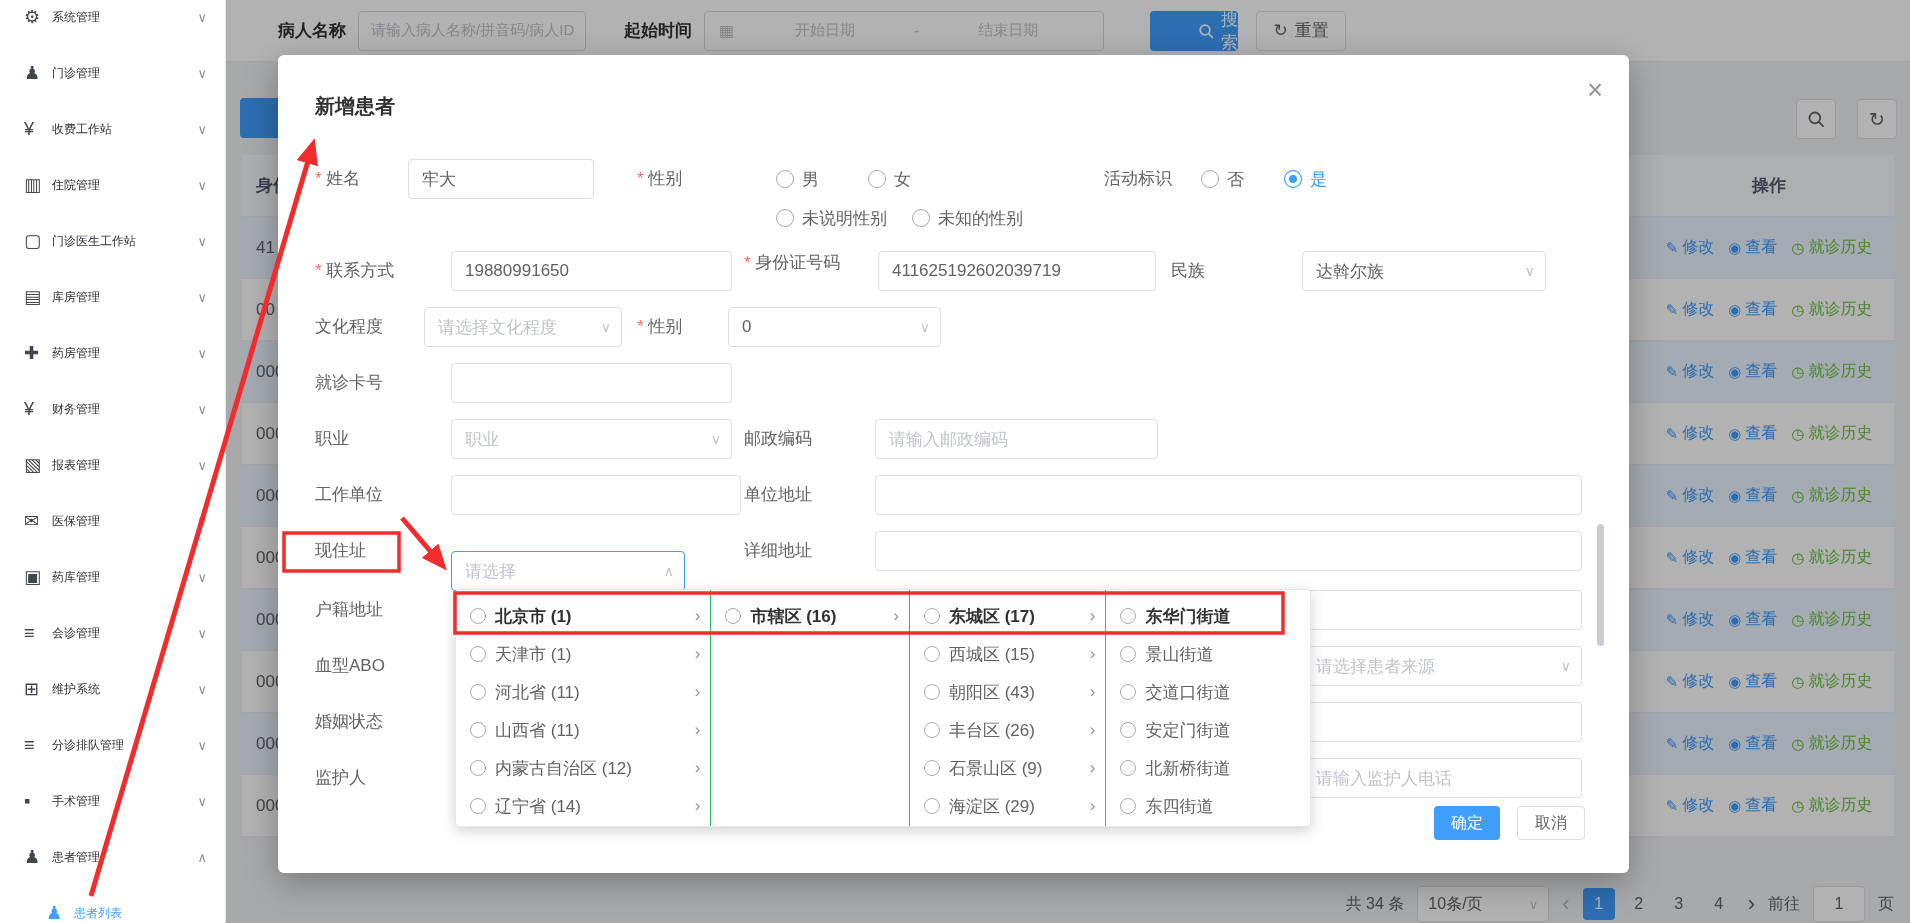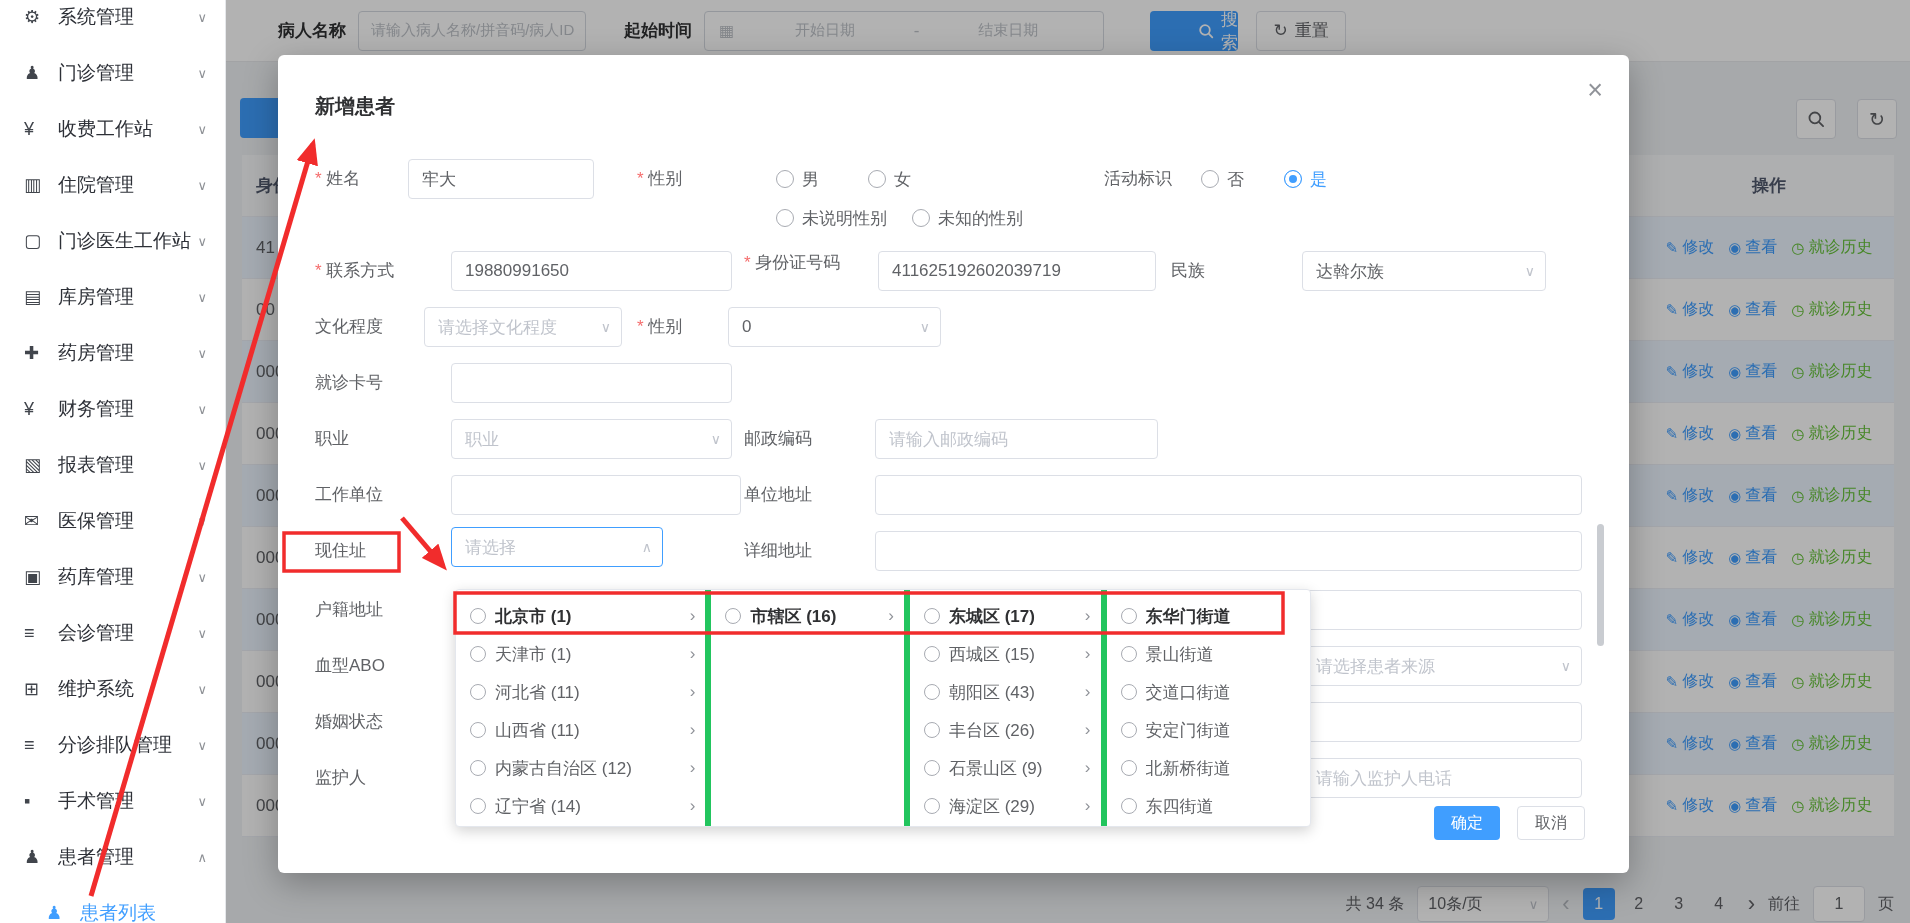--- a/index.html
+++ b/index.html
@@ -10,21 +10,21 @@
     font-family:"Liberation Sans","DejaVu Sans",sans-serif;
     color:#303133; font-size:17px;
   }
 
   
   .sidebar { position:absolute; left:0; top:0; width:226px; height:923px; background:#fff;
              border-right:1px solid #e6e8eb; z-index:10; overflow:hidden; }
   .menu { margin-top:-11px; }
   .menu-item { height:56px; display:flex; align-items:center; padding:0 18px 0 24px; cursor:pointer; }
   .menu-icon { width:28px; font-size:18px; color:#41454c; flex:none; }
-  .menu-label { flex:1; margin-left:6px; white-space:nowrap; font-size:19px; color:#2d3037; }
+  .menu-label { flex:1; white-space:nowrap; font-size:12px; color:#2d3037; }
   .menu-chevron { color:#8d9095; font-size:13px; }
   .submenu-item { height:56px; display:flex; align-items:center; padding-left:46px; color:#409EFF; cursor:pointer; }
   .submenu-item .menu-icon { color:#409EFF; }
   .submenu-item .menu-label { color:#409EFF; }
 
   
   .main { position:absolute; left:226px; top:0; width:1684px; height:923px; background:#f0f2f5; }
   .dim { position:absolute; inset:0; background:rgba(0,0,0,0.30); z-index:30; }
 
   .filter-bar { position:absolute; left:0; top:0; width:100%; height:62px; background:#fff;
@@ -105,21 +105,21 @@
   .rc.sm { width:16px; height:16px; }
 
   .modal-footer-btn { position:absolute; height:34px; font-size:16px; }
   .scroll-thumb { position:absolute; left:1319px; top:469px; width:7px; height:122px;
                   background:#c9ccd1; border-radius:4px; }
 
   
   .cascader { position:absolute; left:455px; top:589px; width:856px; height:238px; background:#fff;
               border:1px solid #e4e7ed; border-radius:4px; box-shadow:0 4px 14px rgba(0,0,0,0.18);
               display:flex; z-index:120; overflow:hidden; }
-  .casc-col { list-style:none; padding:7px 0; border-right:6px solid #22c55e; overflow:hidden; }
+  .casc-col { list-style:none; padding:7px 0; border-right:1px solid #22c55e; overflow:hidden; }
   .casc-col:last-child { border-right:none; }
   .casc-node { height:38px; display:flex; align-items:center; gap:9px; padding:0 10px 0 14px;
                font-size:17px; color:#606266; cursor:pointer; white-space:nowrap; }
   .casc-label { overflow:hidden; }
   .casc-arrow { margin-left:auto; color:#909399; font-size:17px; }
   .casc-col li:first-child .casc-label { font-weight:bold; color:#303133; }
 
   .annotations { position:absolute; left:0; top:0; z-index:300; pointer-events:none; }
   .svg-wrap { display:flex; align-items:center; }
 </style>
@@ -539,21 +539,21 @@
   <div class="inp ph" style="left:597px;top:364px;width:283px">
     <span>请输入邮政编码</span>
   </div>
 
   <span class="f-label" style="left:37px;top:420px">工作单位</span>
   <div class="inp" style="left:173px;top:420px;width:290px"></div>
   <span class="f-label" style="left:466px;top:420px">单位地址</span>
   <div class="inp" style="left:597px;top:420px;width:707px"></div>
 
   <span class="f-label" style="left:37px;top:476px">现住址</span>
-  <div class="inp sel ph focused" style="left:173px;top:472px;width:212px">
+  <div class="inp sel ph focused" style="left:173px;top:496px;width:234px">
     <span>请选择</span>
     <span class="arrow">∧</span>
   </div>
   <span class="f-label" style="left:466px;top:476px">详细地址</span>
   <div class="inp" style="left:597px;top:476px;width:707px"></div>
 
   <span class="f-label" style="left:37px;top:535px">户籍地址</span>
   <div class="inp" style="left:1024px;top:535px;width:280px"></div>
 
   <span class="f-label" style="left:37px;top:591px">血型ABO</span>

